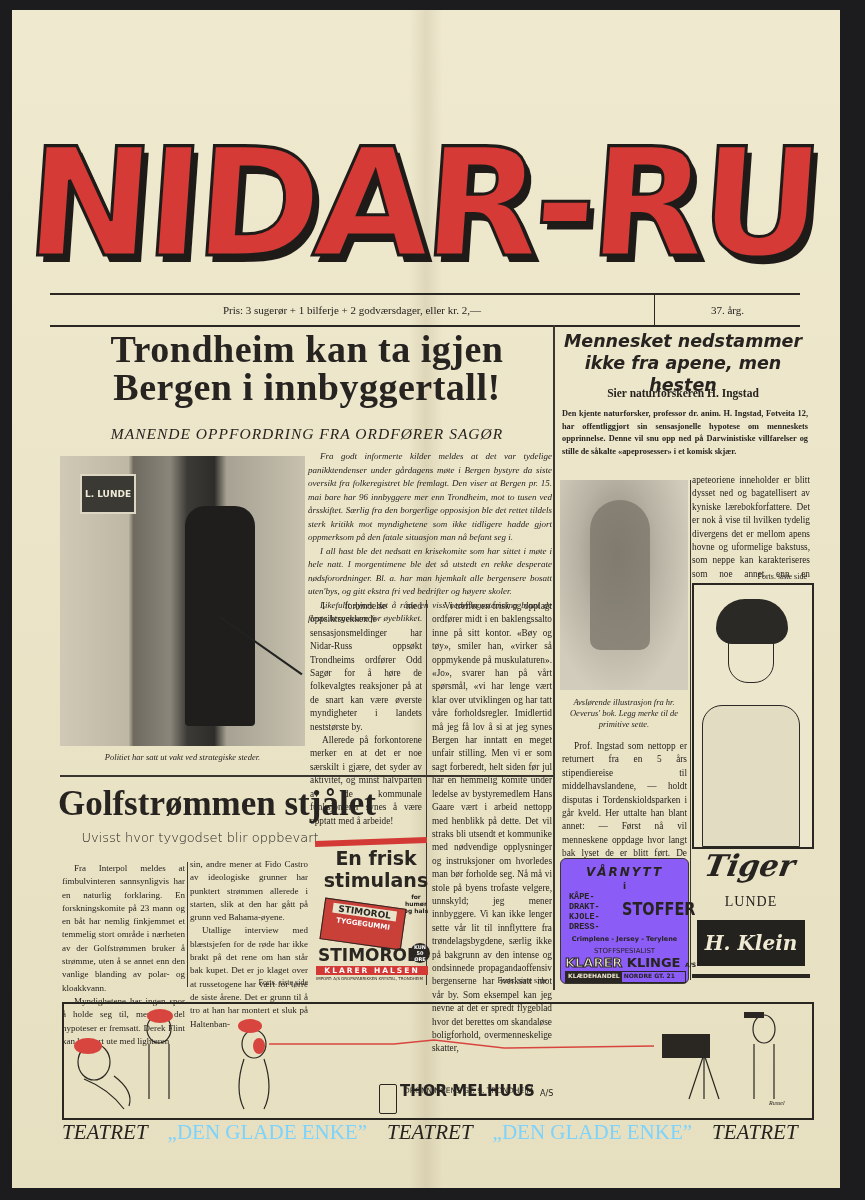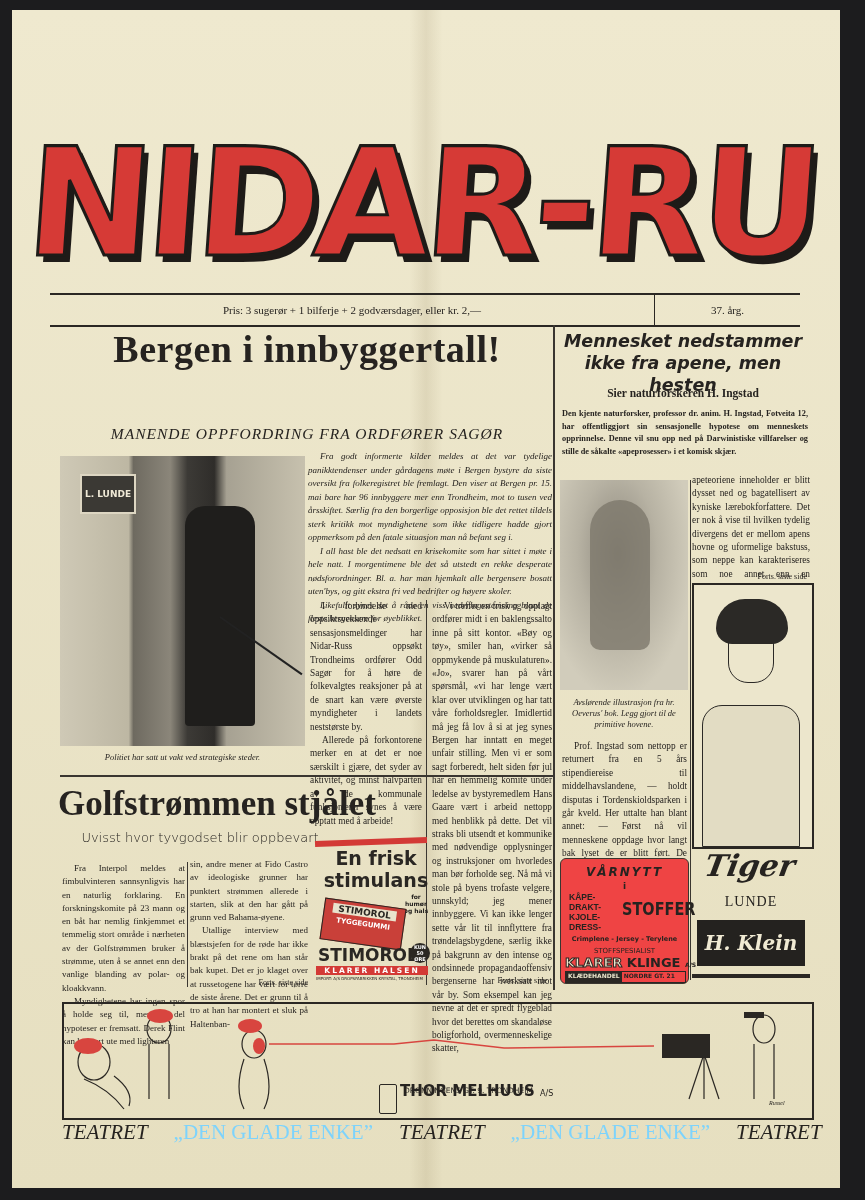--- a/index.html
+++ b/index.html
@@ -23,25 +23,25 @@
   .body p{margin:0;text-indent:12px;}
   .italbody{font-style:italic;font-size:9px;line-height:13.5px;text-align:justify;}
   .italbody p{margin:0;text-indent:12px;}
   .forts{font-size:8px;text-align:right;}
   .vline{background:#3a3630;width:1px;}
   .hline{background:#3a3630;height:2px;}
   .rhead{left:558px;top:330px;width:250px;font-family:"DejaVu Sans",sans-serif;font-style:italic;font-weight:bold;font-size:17.5px;line-height:22px;text-align:center;}
   .rsub{left:558px;top:387px;width:250px;text-align:center;font-size:11.5px;font-weight:bold;font-family:Liberation Serif, serif;}
   .golf{left:58px;top:784px;width:380px;font-family:"Liberation Serif",serif;font-weight:bold;font-size:35px;line-height:40px;}
   .golfsub{left:80px;top:830px;width:240px;font-family:"DejaVu Sans",sans-serif;font-size:13px;text-align:center;font-weight:300;}
-  .ad{border:1.5px solid #3a3630;background:#ef4444;}
+  .ad{border:1.5px solid #3a3630;background:#8b5cf6;}
   .stim-ad{left:312px;top:835px;width:120px;height:148px;}
   .varnytt{left:560px;top:858px;width:127px;height:124px;border-radius:6px;font-family:"DejaVu Sans",sans-serif;}
   .bottombox{left:62px;top:1002px;width:748px;height:114px;border:2px solid #2a2723;}
-  .teatret{left:62px;top:1120px;width:750px;font-size:21px;font-style:italic;display:flex;gap:26px;white-space:nowrap;}
+  .teatret{left:62px;top:1120px;width:750px;font-size:21px;font-style:italic;display:flex;gap:20px;white-space:nowrap;}
   .red{color:#7dd3fc;font-style:normal;}
 </style>
 </head>
 <body>
 
 <div class="paper"></div>
 
 <div class="abs masthead">
   <svg viewBox="0 0 790 240">
     <g font-family="DejaVu Sans, sans-serif" font-weight="bold" font-size="150">
@@ -51,20 +51,21 @@
   </svg>
   
 </div>
 
 <div class="abs infobar">
   <div class="c2">Pris: 3 sugerør + 1 bilferje + 2 godværsdager, eller kr. 2,—</div>
   <div class="c3">37. årg.</div>
 </div>
 
 <div class="abs headline">
+  <div>Trondheim kan ta igjen</div>
   <div>Bergen i innbyggertall!</div>
 </div>
 <div class="abs subhead">MANENDE OPPFORDRING FRA ORDFØRER SAGØR</div>
 
 <div class="abs photo" style="left:60px;top:456px;width:245px;height:290px;background:linear-gradient(90deg,#cfc9b6 0%,#bdb7a3 28%,#6e6a60 30%,#8b867a 45%,#3c3a36 52%,#2f2d2a 63%,#a6a192 68%,#c7c1ae 100%);">
   <div class="abs" style="left:20px;top:18px;width:52px;height:36px;background:#3b3934;border:2px solid #ddd6c2;color:#efe9d6;font-family:'DejaVu Sans',sans-serif;font-weight:bold;font-size:9px;display:flex;align-items:center;justify-content:center;">
     <span>L. LUNDE</span>
   </div>
   <div class="abs" style="left:125px;top:50px;width:70px;height:220px;background:#1f1e1c;border-radius:20px 20px 4px 4px;"></div>
   <div class="abs" style="left:160px;top:160px;width:100px;height:2px;background:#222;transform:rotate(35deg);transform-origin:left;"></div>
@@ -92,21 +93,21 @@
 <div class="abs rhead">
   <div>Mennesket nedstammer</div>
   <div>ikke fra apene, men hesten</div>
 </div>
 <div class="abs rsub">Sier naturforskeren H. Ingstad</div>
 <div class="abs body" style="left:562px;top:408px;width:246px;font-weight:bold;font-size:8.3px;line-height:12.5px;">Den kjente naturforsker, professor dr. anim. H. Ingstad, Fotveita 12, har offentliggjort sin sensasjonelle hypotese om menneskets opprinnelse. Denne vil snu opp ned på Darwinistiske villfarelser og stille de såkalte «apeprosesser» i et komisk skjær.</div>
 
 <div class="abs photo" style="left:560px;top:480px;width:128px;height:210px;background:radial-gradient(ellipse at 45% 35%,#8a857a 0%,#b7b2a3 40%,#d1ccbb 75%);">
   <div class="abs" style="left:30px;top:20px;width:60px;height:150px;background:#7d786c;border-radius:30px 30px 10px 10px;opacity:.8;"></div>
 </div>
-<div class="abs caption" style="left:560px;top:697px;width:128px;">Avslørende illustrasjon fra hr. Oeverus' bok. Legg gjort til de primitive hovene.</div>
+<div class="abs caption" style="left:560px;top:697px;width:128px;">Avslørende illustrasjon fra hr. Oeverus' bok. Legg merke til de primitive sette.</div>
 
 <div class="abs body" style="left:562px;top:740px;width:125px;">
   <p>Prof. Ingstad som nettopp er returnert fra en 5 års stipendiereise til middelhavslandene, — holdt disputas i Tordenskioldsparken i går kveld. Her uttalte han blant annet: — Først nå vil menneskene oppdage hvor langt bak lyset de er blitt ført. De opplagte selvmotsigelser</p>
 </div>
 <div class="abs vline" style="left:690px;top:480px;height:500px;"></div>
 <div class="abs body" style="left:692px;top:474px;width:118px;">
   <p style="text-indent:0;">apeteoriene inneholder er blitt dysset ned og bagatellisert av kyniske lærebokforfattere. Det er nok å vise til hvilken tydelig divergens det er mellom apens hovne og uformelige bakstuss, som neppe kan karakteriseres som noe annet enn en mislykket overgang til halen, og den til-</p>
 </div>
 <div class="abs forts" style="left:692px;top:572px;width:115px;">Forts. siste side</div>
 
@@ -153,21 +154,21 @@
   </div>
   <div class="abs" style="left:6px;top:110px;width:90px;font-family:'DejaVu Sans',sans-serif;font-weight:bold;font-size:17px;color:#2a2723;">STIMOROL</div>
   <div class="abs" style="left:98px;top:108px;width:20px;height:20px;border-radius:50%;background:#2a2723;color:#fff;font-family:'DejaVu Sans',sans-serif;font-size:5px;font-weight:bold;display:flex;align-items:center;justify-content:center;text-align:center;">KUN 50 ØRE</div>
   <div class="abs" style="left:4px;top:131px;width:112px;background:#d33a36;color:#fff;font-family:'DejaVu Sans',sans-serif;font-weight:bold;font-size:7.5px;letter-spacing:2px;text-align:center;">KLARER HALSEN</div>
   <div class="abs" style="left:4px;top:141px;width:114px;font-family:'DejaVu Sans',sans-serif;font-size:4px;white-space:nowrap;">IMPORT: A/S DROPSFABRIKKEN KRYSTAL, TRONDHEIM</div>
 </div>
 
 <div class="abs ad varnytt">
   <div class="abs" style="left:0;top:6px;width:127px;text-align:center;font-weight:bold;font-style:italic;font-size:12px;letter-spacing:2px;">VÅRNYTT</div>
   <div class="abs" style="left:0;top:22px;width:127px;text-align:center;font-size:9px;font-weight:bold;">i</div>
-  <div class="abs" style="left:8px;top:33px;width:46px;font-family:Liberation Sans, sans-serif;font-weight:bold;font-size:8.5px;line-height:10px;">
+  <div class="abs" style="left:8px;top:33px;width:46px;font-family:Liberation Mono, monospace;font-weight:bold;font-size:8.5px;line-height:10px;">
     <div>KÅPE-</div>
     <div>DRAKT-</div>
     <div>KJOLE-</div>
     <div>DRESS-</div>
   </div>
   <div class="abs" style="left:56px;top:40px;width:68px;text-align:center;font-weight:bold;font-size:17px;transform:scaleX(.85);">STOFFER</div>
   <div class="abs" style="left:2px;top:76px;width:123px;text-align:center;font-weight:bold;font-size:6.5px;">Crimplene - Jersey - Terylene</div>
   <div class="abs" style="left:0;top:88px;width:127px;text-align:center;font-size:7px;">STOFFSPESIALIST</div>
   <div class="abs" style="left:4px;top:96px;width:122px;font-weight:bold;font-size:13px;white-space:nowrap;">
     <span style="color:#ece6cc;-webkit-text-stroke:1px #2a2723;">KLARER</span>

